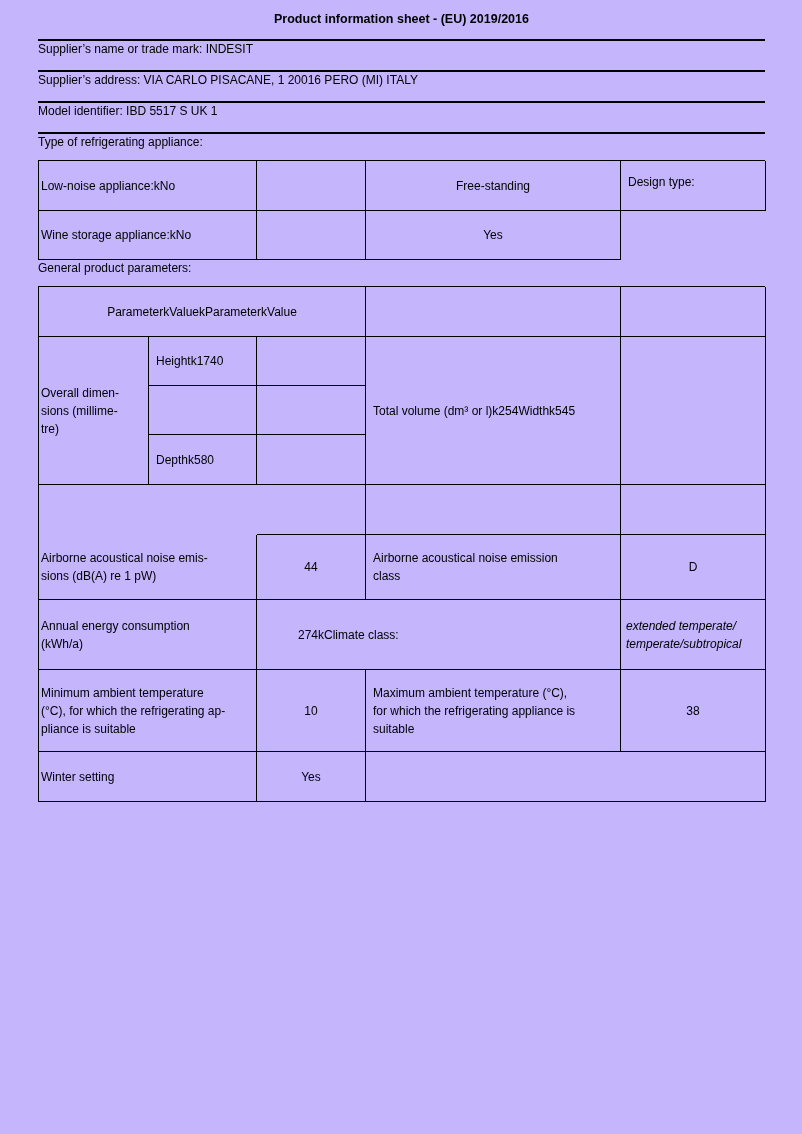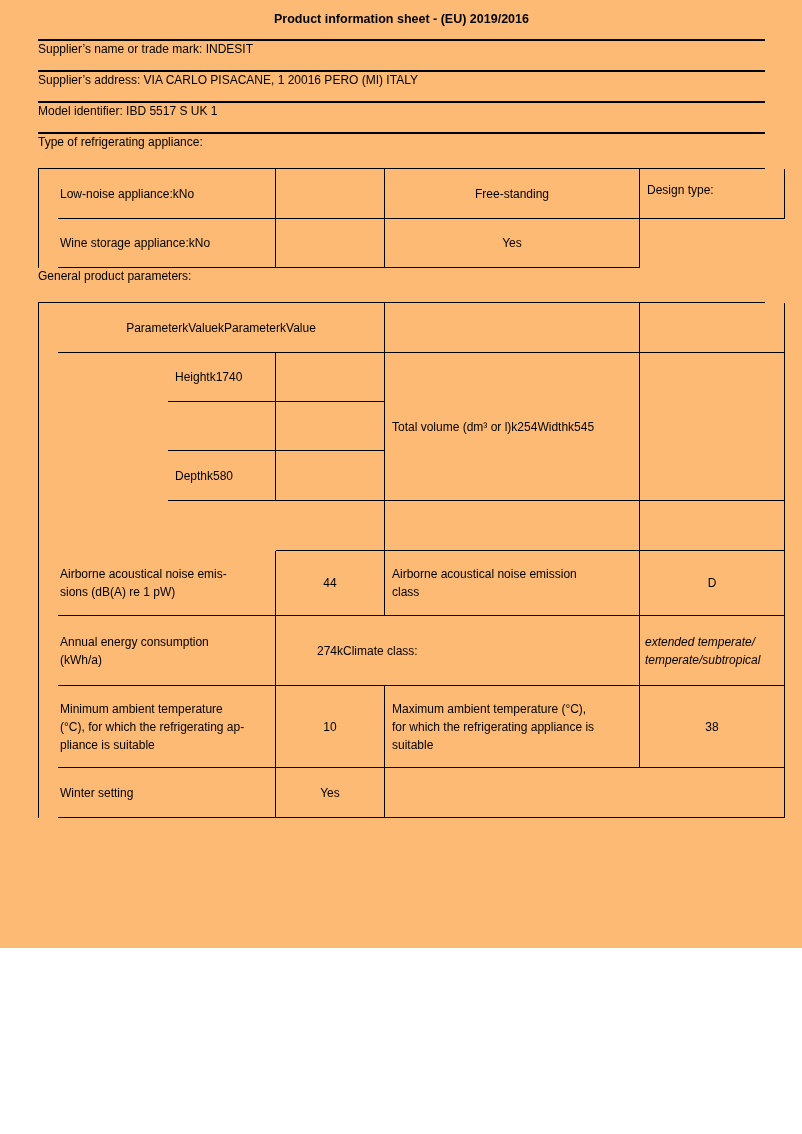--- a/index.html
+++ b/index.html
@@ -1,23 +1,23 @@
 <!DOCTYPE html>
 <html><head>
 <meta charset="utf-8">
 <style>
   * { margin: 0; padding: 0; box-sizing: border-box; }
   html, body { background: #ffffff; }
   body { font-family: "Liberation Sans", sans-serif; color: #000000; }
-  .page { width: 802px; height: 948px; background: #fdba74; overflow: hidden; }
+  .page { width: 802px; height: 1134px; background: #c4b5fd; overflow: hidden; }
   .content { padding-left: 38px; padding-right: 37px; }
   .title { padding-top: 11px; text-align: center; font-weight: bold; font-size: 12.5px; line-height: 16px; }
   .rule { height: 2px; background: #000000; margin-top: 12px; }
   .bline { font-weight: normal; font-size: 12px; line-height: 17px; margin-top: 0; }
-  .grid { display: grid; border-top: 1.4px solid #000; border-left: 1.4px solid #000; margin-top: 17px; font-size: 12px; padding-left: 19px; }
+  .grid { display: grid; border-top: 1.4px solid #000; border-left: 1.4px solid #000; margin-top: 9px; font-size: 12px; }
   .cell { border-right: 1.4px solid #000; border-bottom: 1.4px solid #000; display: flex; align-items: center; line-height: 18px; }
   .pad0 { padding-left: 2px; padding-right: 4px; }
   .pad  { padding-left: 7px; padding-right: 6px; }
   .pad5 { padding-left: 5px; padding-right: 2px; font-style: italic; }
   .pad41 { padding-left: 41px; }
   .center { justify-content: center; text-align: center; }
   .top { align-items: flex-start; padding-top: 12px; }
   .pre { white-space: pre-line; }
   .t1 { grid-template-columns: 218px 109px 255px 145px; grid-template-rows: 50px 49px; }
   .t2 { grid-template-columns: 110px 108px 109px 255px 145px;
@@ -55,20 +55,23 @@
     </div>
 
     <div class="bline">General product parameters:</div>
 
     <div class="grid t2">
 
       <div class="cell center" style="grid-column:1/4;grid-row:1">ParameterkValuekParameterkValue</div>
       <div class="cell" style="grid-column:4;grid-row:1"></div>
       <div class="cell" style="grid-column:5;grid-row:1"></div>
 
+      <div class="cell pad0 pre" style="grid-column:1;grid-row:2/span 3">Overall dimen-
+sions (millime-
+tre)</div>
       <div class="cell pad" style="grid-column:2;grid-row:2">Heightk1740</div>
       <div class="cell" style="grid-column:3;grid-row:2"></div>
       <div class="cell" style="grid-column:2;grid-row:3"></div>
       <div class="cell" style="grid-column:3;grid-row:3"></div>
       <div class="cell pad" style="grid-column:2;grid-row:4">Depthk580</div>
       <div class="cell" style="grid-column:3;grid-row:4"></div>
       <div class="cell pad" style="grid-column:4;grid-row:2/span 3">Total volume (dm³ or l)k254Widthk545</div>
       <div class="cell" style="grid-column:5;grid-row:2/span 3"></div>
 
       <div class="cell" style="grid-column:3;grid-row:5"></div>

